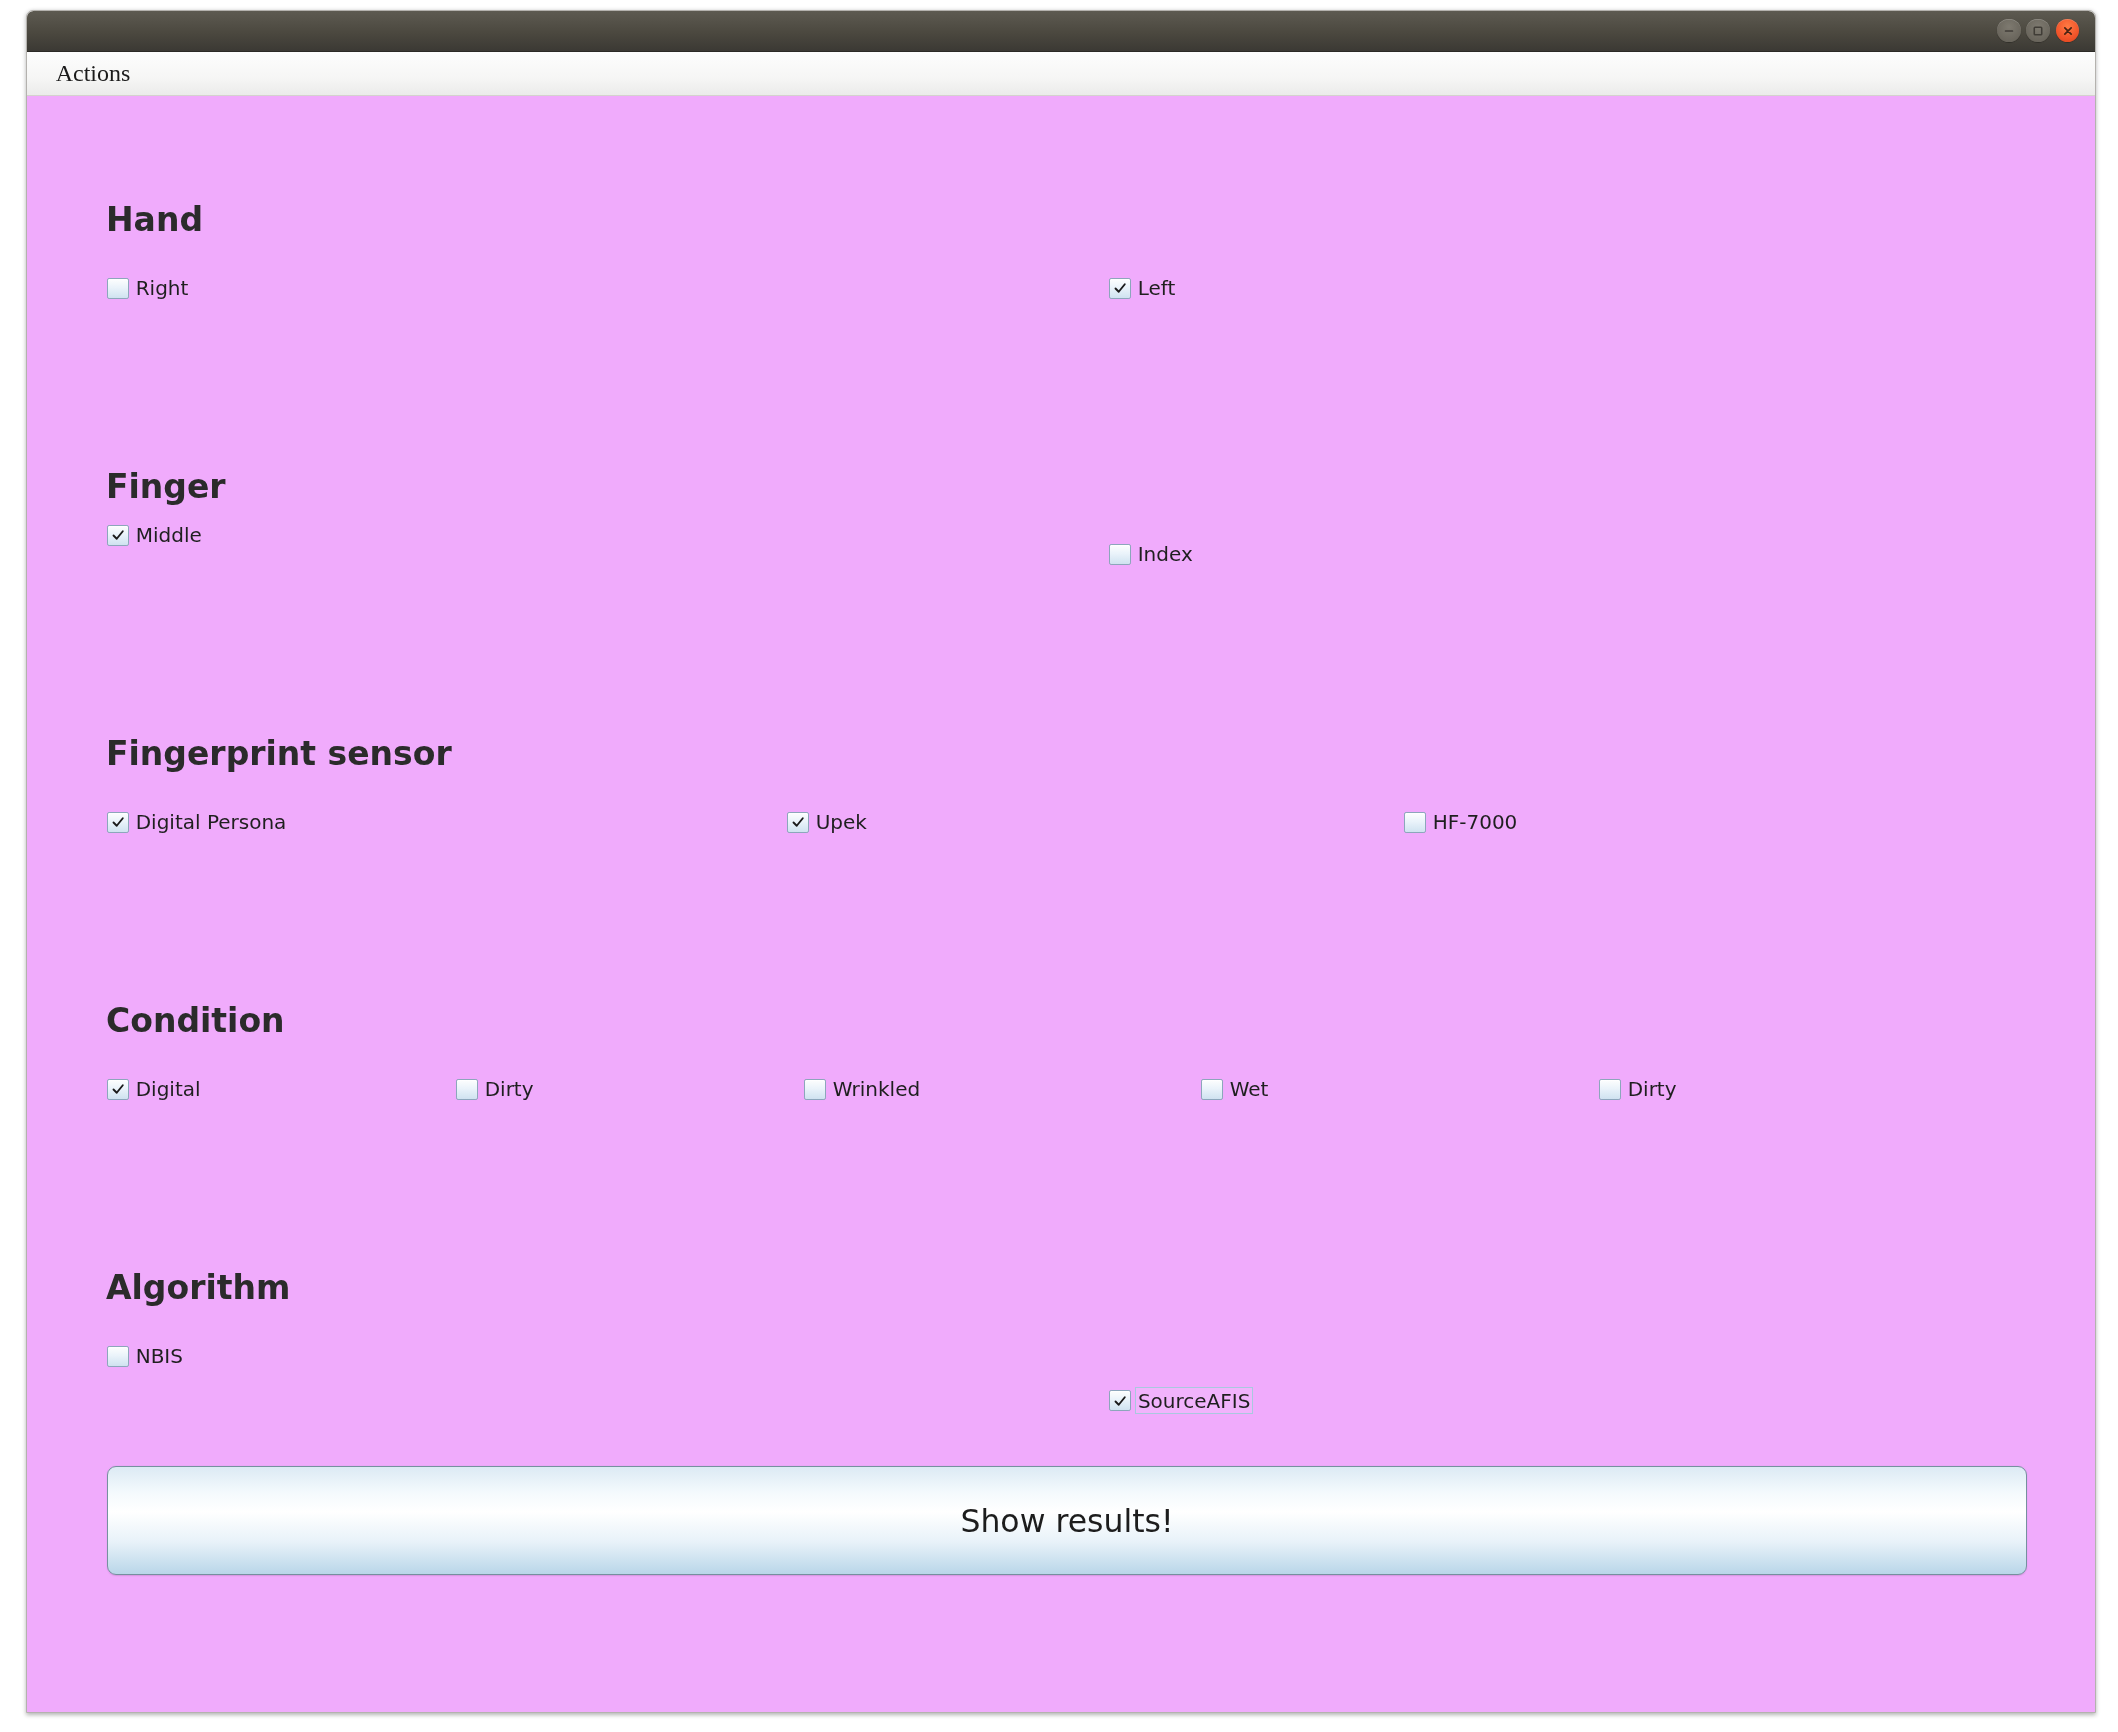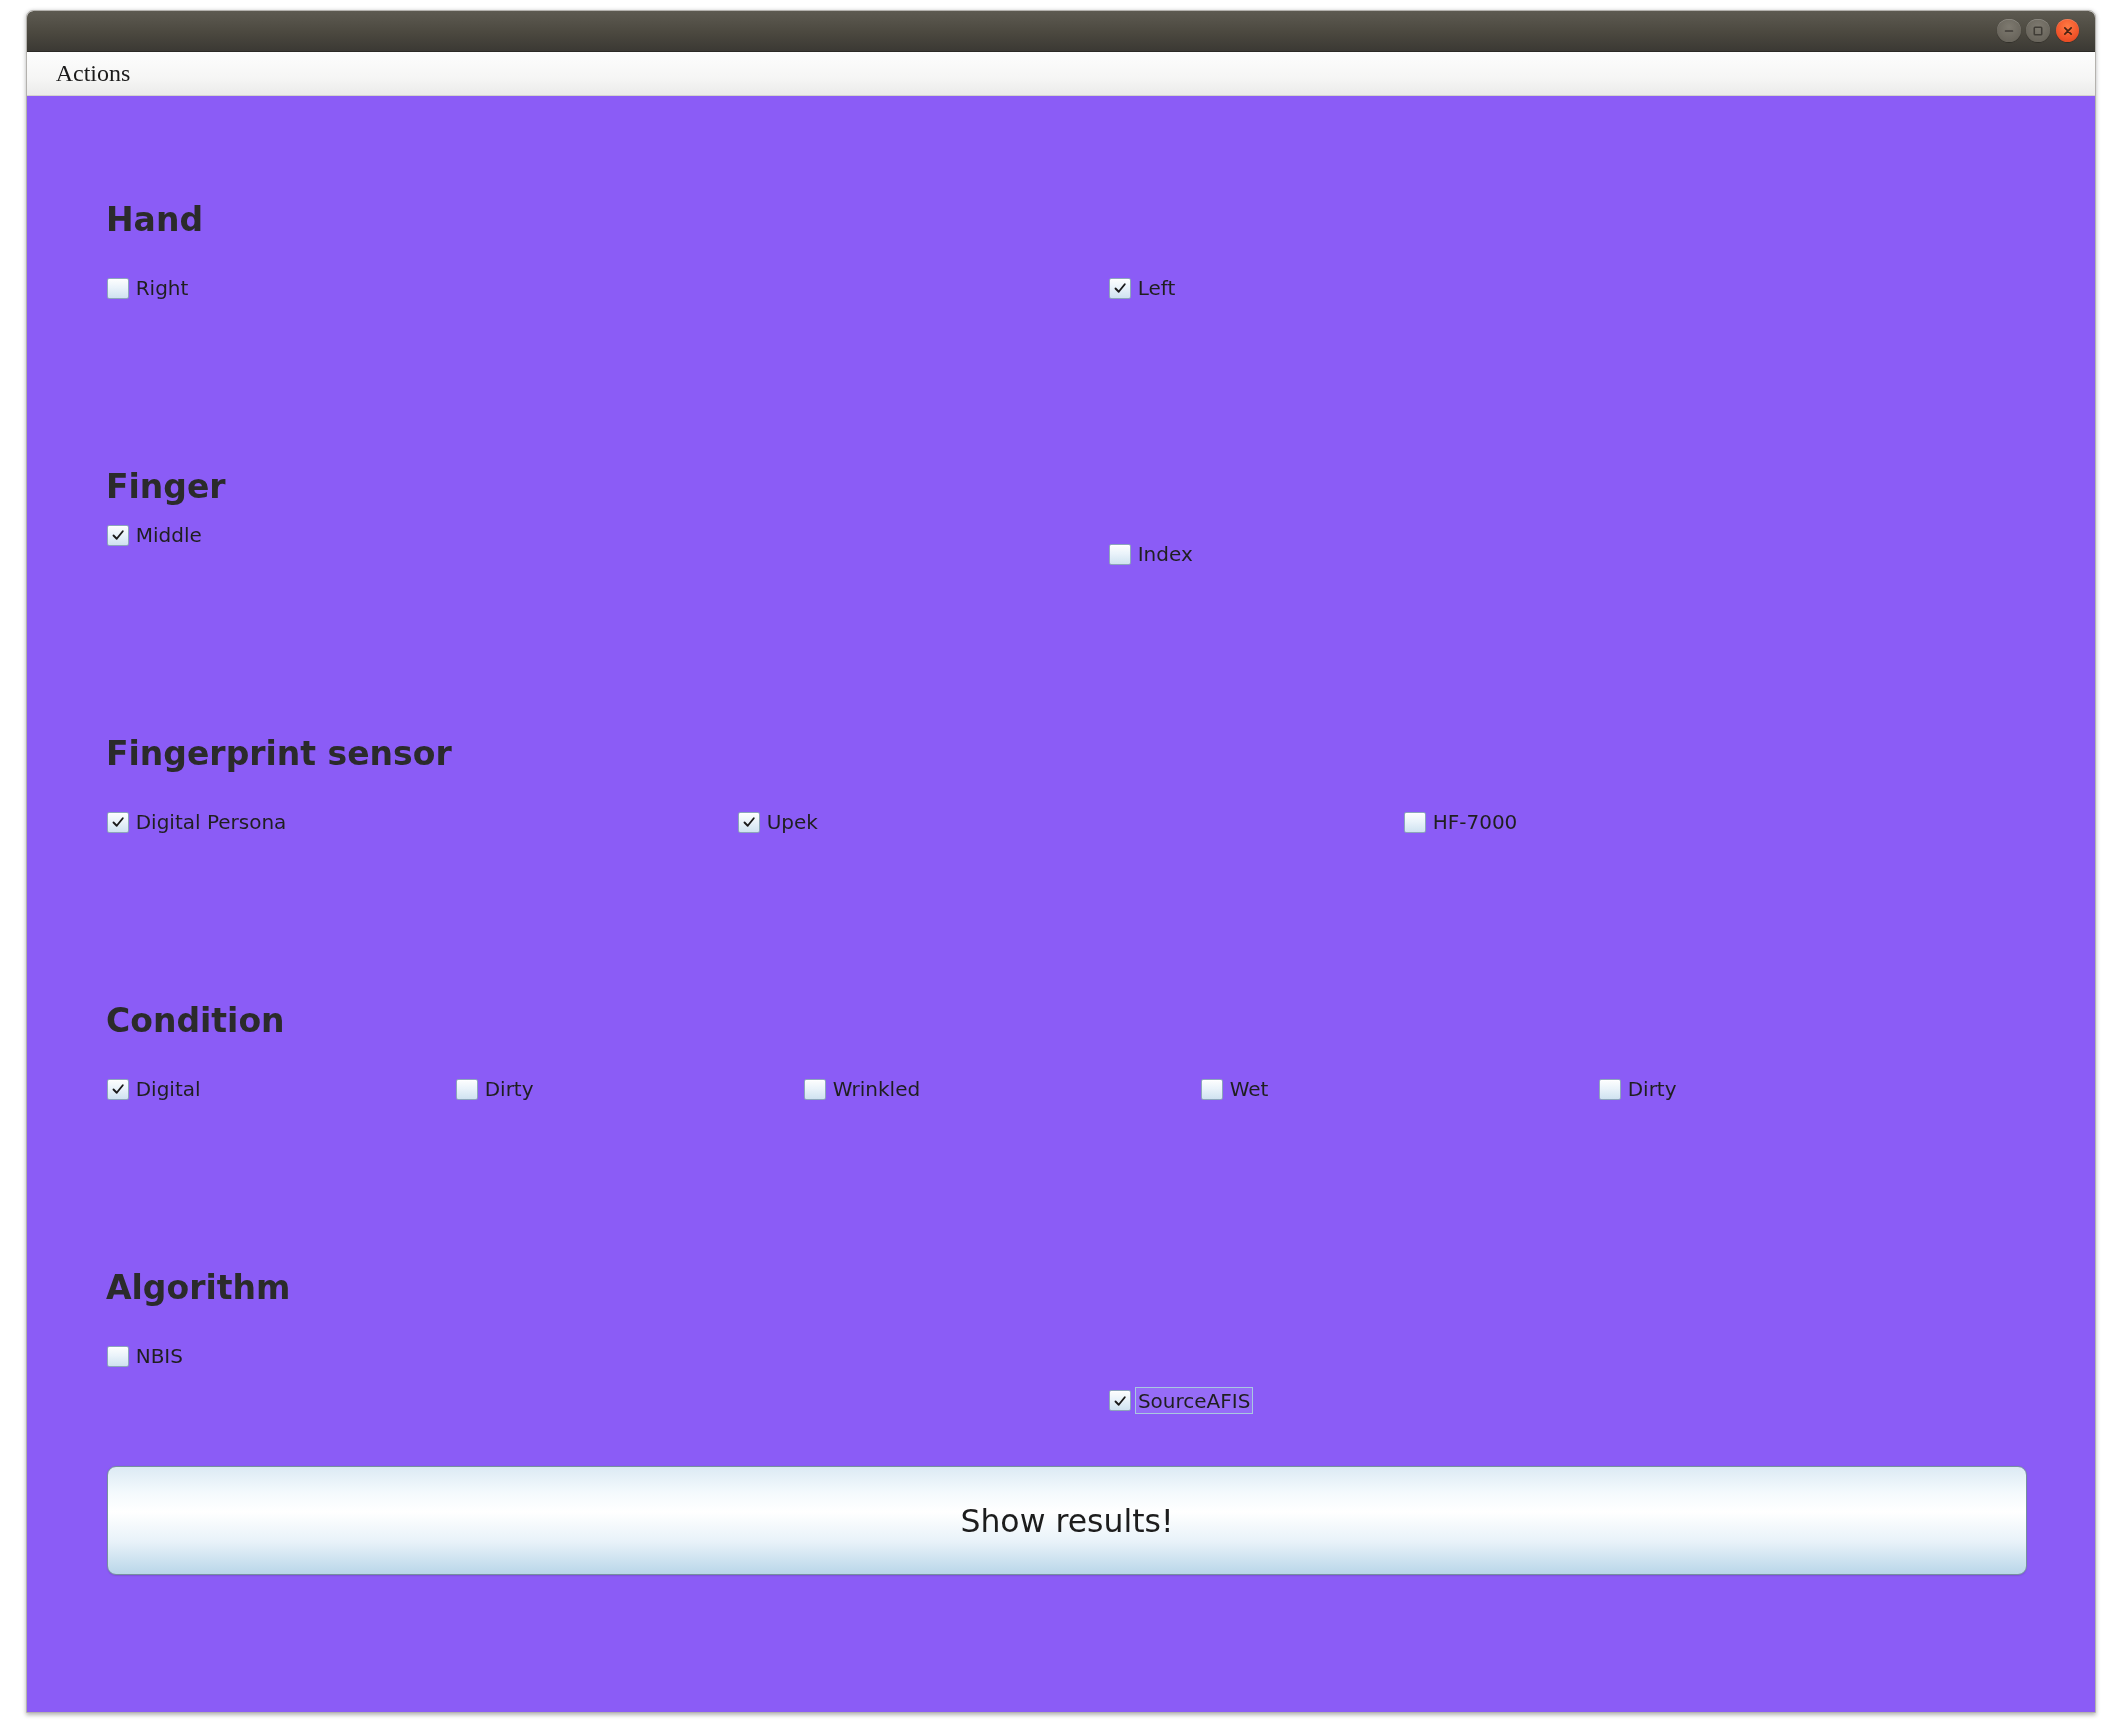--- a/index.html
+++ b/index.html
@@ -73,21 +73,21 @@
     color: #1b1b1b;
     padding: 2.9px 7.2px;
     font-family: Liberation Serif, serif;
   }
 
   
   #content {
     position: relative;
     padding: 0;
     height: calc(100% - 85px);
-    background: #8b5cf6;
+    background: #f0abfc;
   }
 
   .section { position: absolute; left: 0; right: 0; }
 
   .section-title {
     position: absolute;
     left: 79px;
     font-size: 33px;
     font-weight: bold;
     color: #2b2b2b;
@@ -232,21 +232,21 @@
       <div class="section-title" style="top:638px">Fingerprint sensor</div>
       <div class="option-row">
         <div class="check-item" style="left:80px; top:713px">
           <span class="cb">
             <svg width="14.3" height="14.3" viewBox="0 0 20 20">
                 <path d="M3.5 10.5 L8 15 L16.5 4.5" stroke="#1a1a1a" stroke-width="2.6" fill="none" stroke-linecap="round" stroke-linejoin="round"></path>
               </svg>
           </span>
           <span class="lbl">Digital Persona</span>
         </div>
-        <div class="check-item" style="left:711px; top:713px">
+        <div class="check-item" style="left:760px; top:713px">
           <span class="cb">
             <svg width="14.3" height="14.3" viewBox="0 0 20 20">
                 <path d="M3.5 10.5 L8 15 L16.5 4.5" stroke="#1a1a1a" stroke-width="2.6" fill="none" stroke-linecap="round" stroke-linejoin="round"></path>
               </svg>
           </span>
           <span class="lbl">Upek</span>
         </div>
         <div class="check-item" style="left:1377px; top:713px">
           <span class="cb unchecked">
             <svg width="14.3" height="14.3" viewBox="0 0 20 20">

